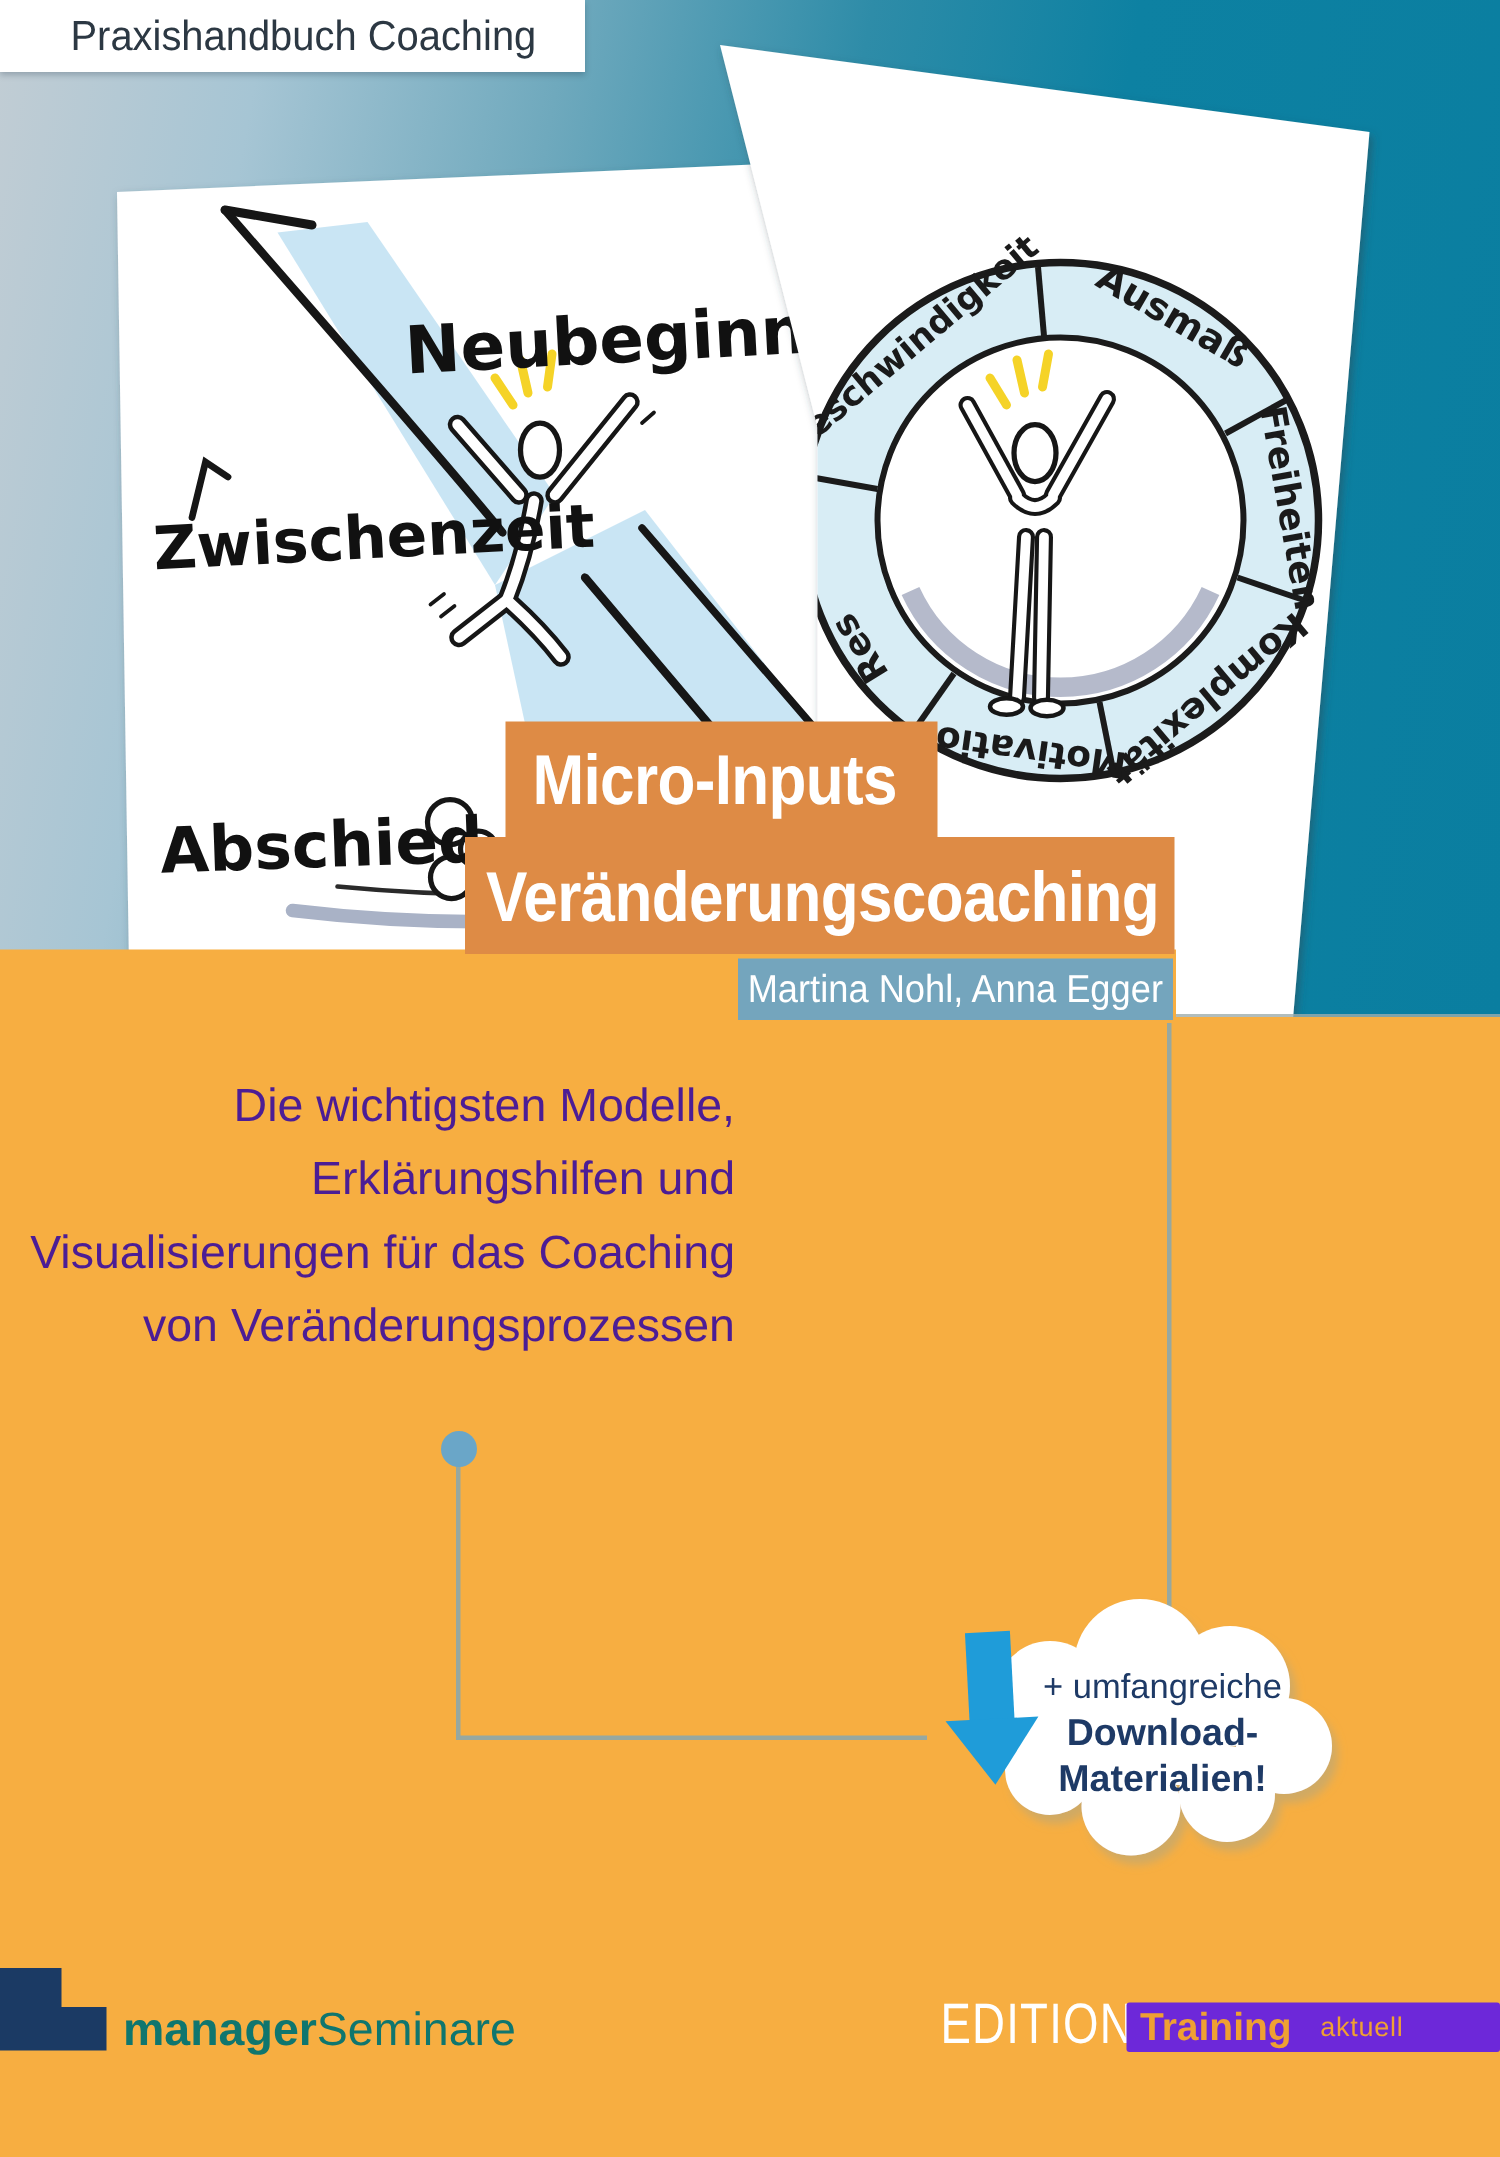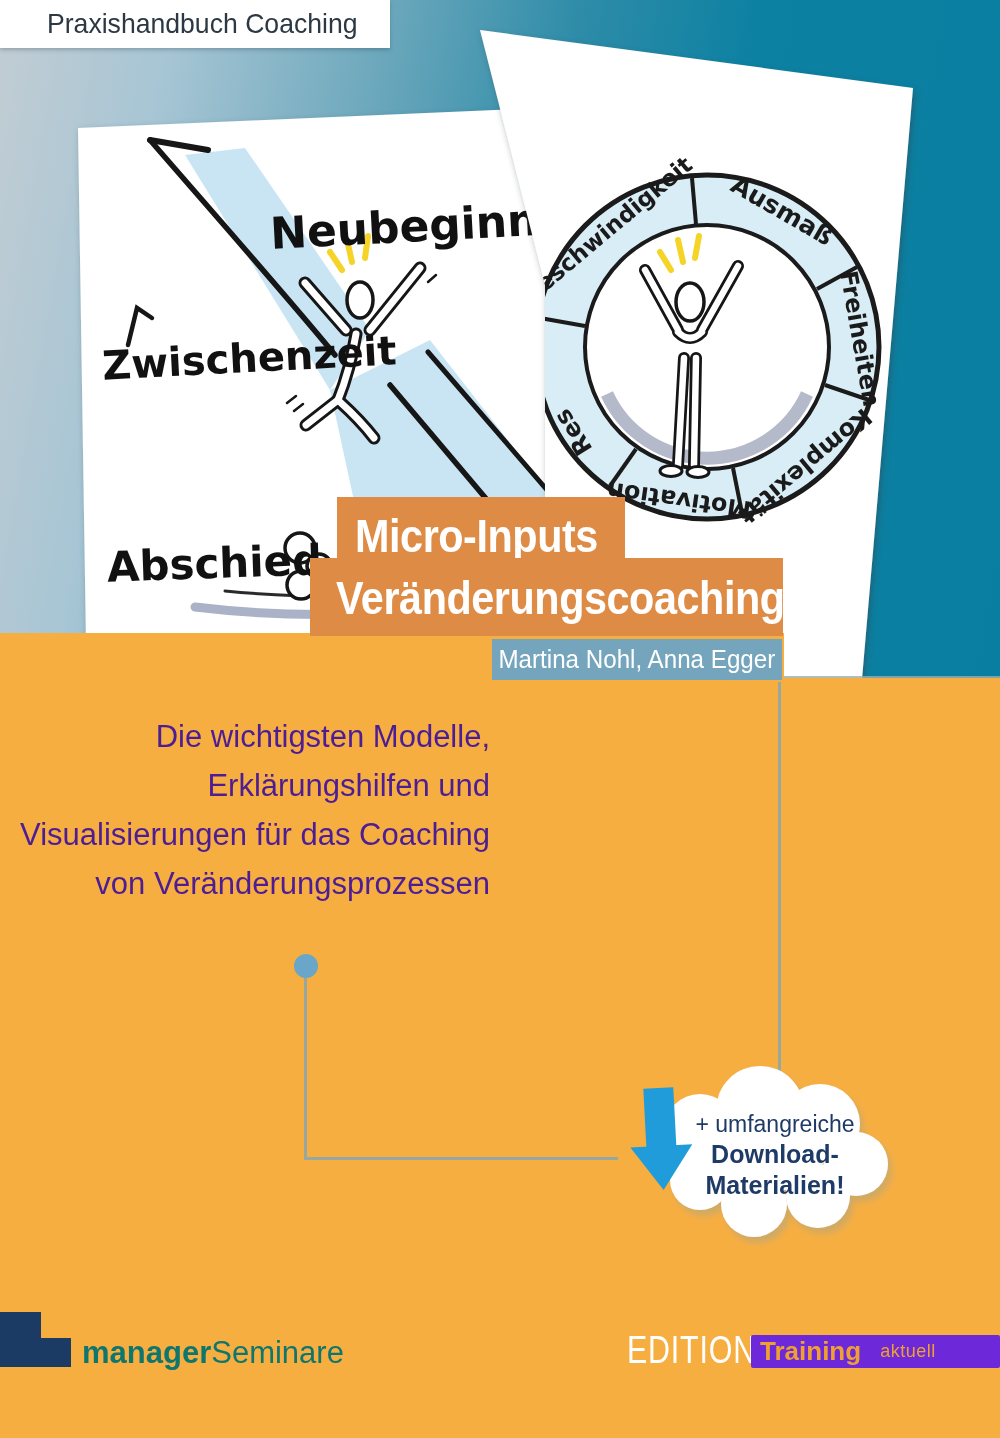--- a/index.html
+++ b/index.html
@@ -19,23 +19,23 @@
   .top-svg{position:absolute;left:0;top:0;width:1000px;height:700px;}
   
   .series-box{
     position:absolute;left:0;top:0;width:390px;height:48px;background:#ffffff;
     box-shadow:0 2px 4px rgba(20,40,60,.25);
     display:flex;align-items:center;padding-left:47px;box-sizing:border-box;
   }
   .series-box span{font-size:28px;color:#2C3843;display:inline-block;transform:scaleX(.95);transform-origin:left center;}
   
   .banner1{position:absolute;left:337px;top:481px;width:288px;height:77px;background:#DE8B45;
-    display:flex;align-items:center;padding-left:18px;box-sizing:border-box;margin-top:16px;}
+    display:flex;align-items:center;padding-left:18px;box-sizing:border-box;}
   .banner2{position:absolute;left:310px;top:558px;width:473px;height:78px;background:#DE8B45;
-    display:flex;align-items:center;padding-left:26px;box-sizing:border-box;}
+    display:flex;align-items:center;padding-left:14px;box-sizing:border-box;}
   .banner1 span,.banner2 span{
     font-size:47px;font-weight:bold;color:#ffffff;white-space:nowrap;
     display:inline-block;transform:scaleX(.88);transform-origin:left center;letter-spacing:-.5px;}
   
   .author-bar{position:absolute;left:492px;top:639px;width:290px;height:41px;background:#74A5BD;
     display:flex;align-items:center;justify-content:center;}
   .author-bar span{font-size:26px;color:#ffffff;display:inline-block;transform:scaleX(.93);white-space:nowrap;}
   
   .subtitle{position:absolute;left:0;top:712px;width:490px;text-align:right;color:#4c1d95;}
   .subtitle div{font-size:31px;line-height:49px;white-space:nowrap;}

